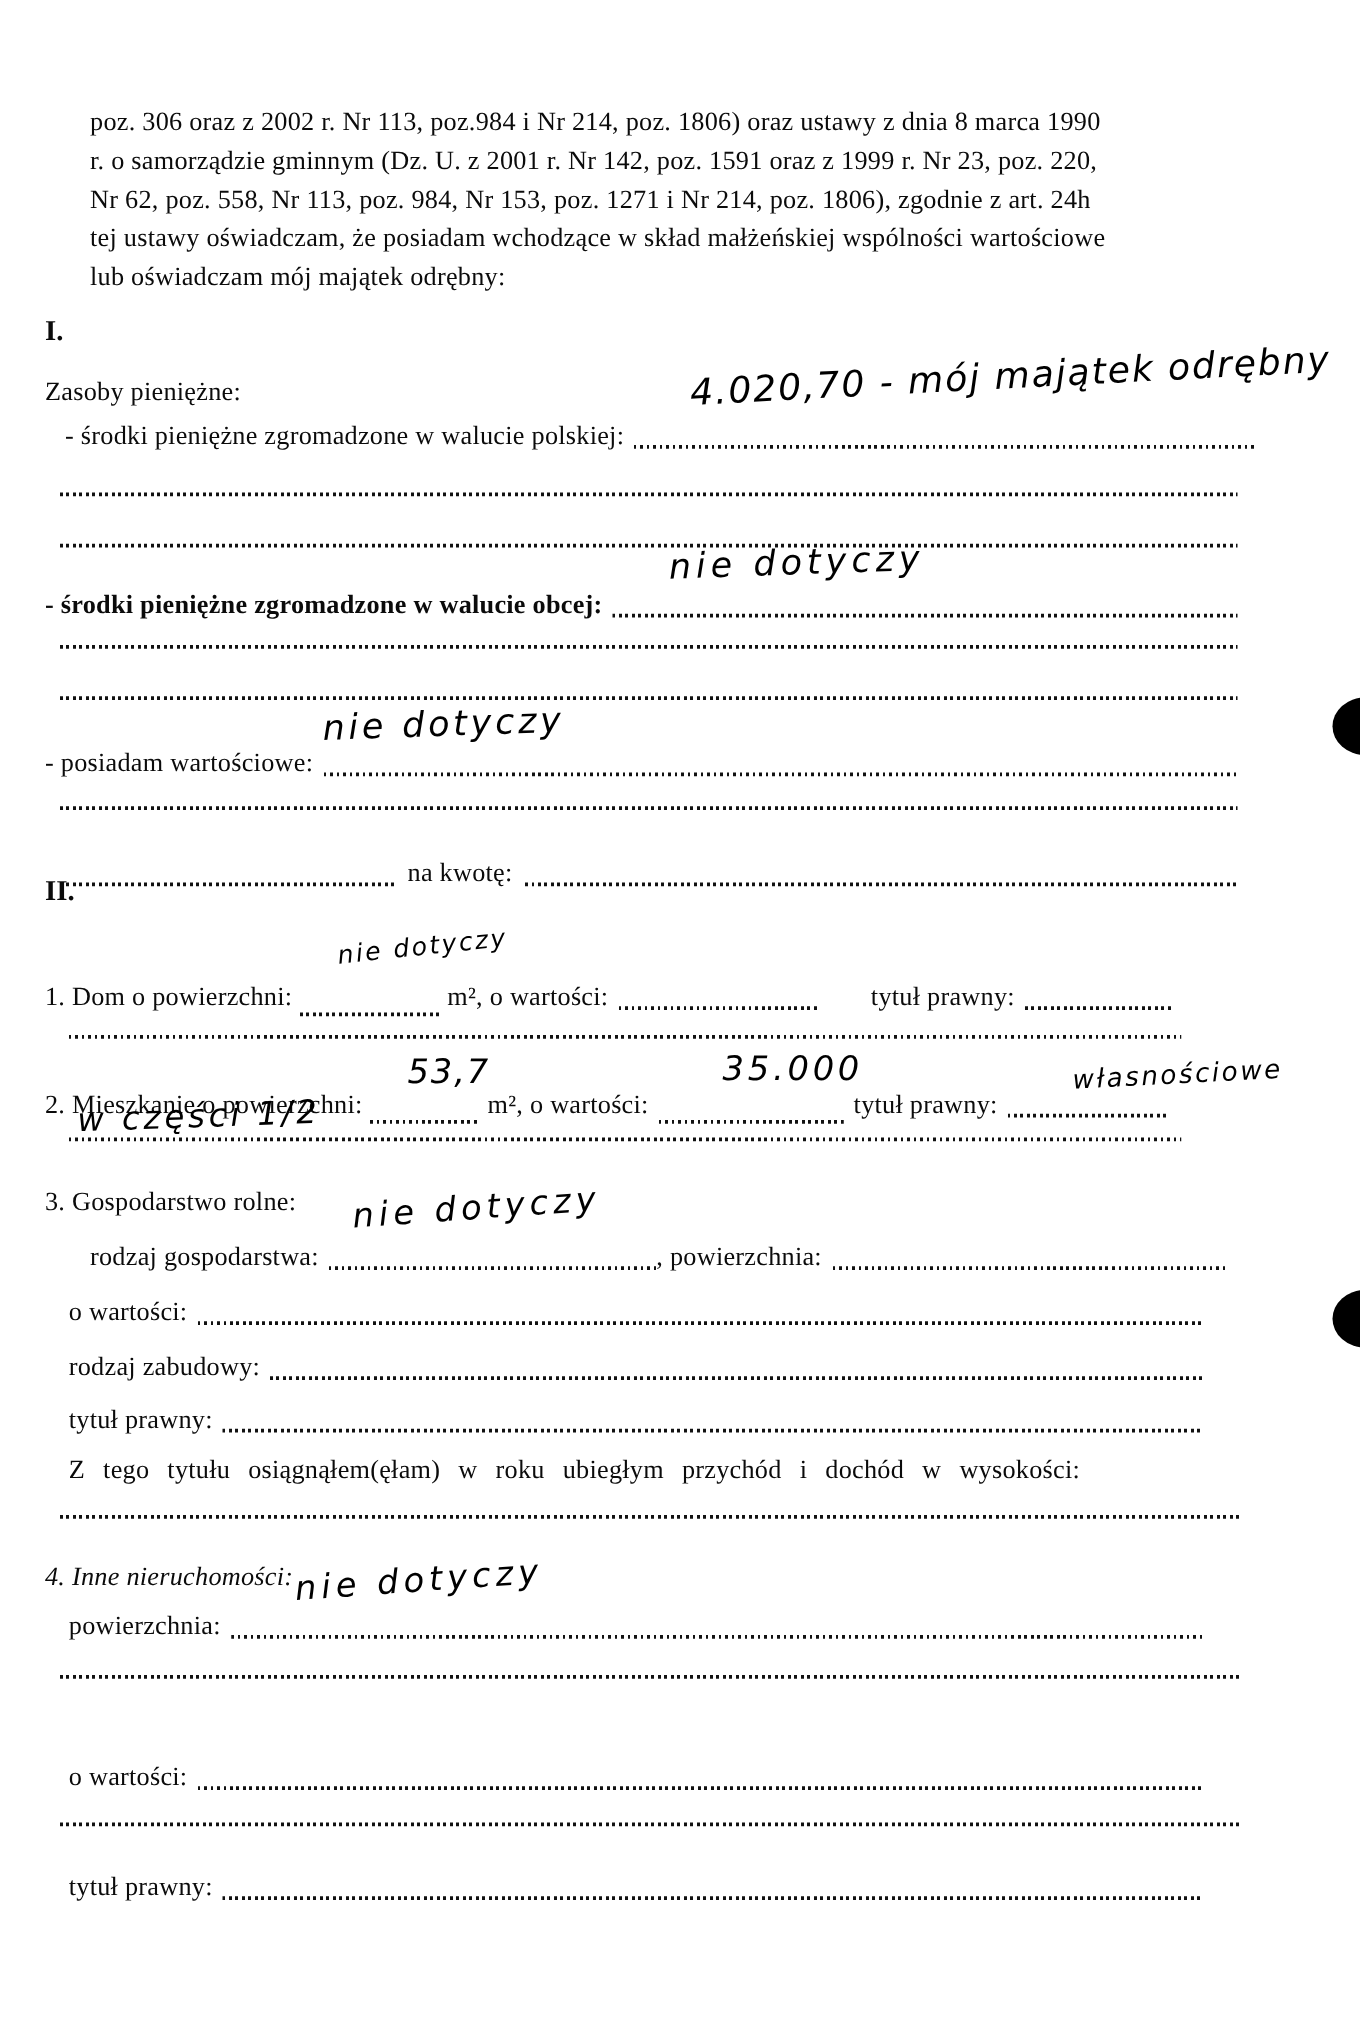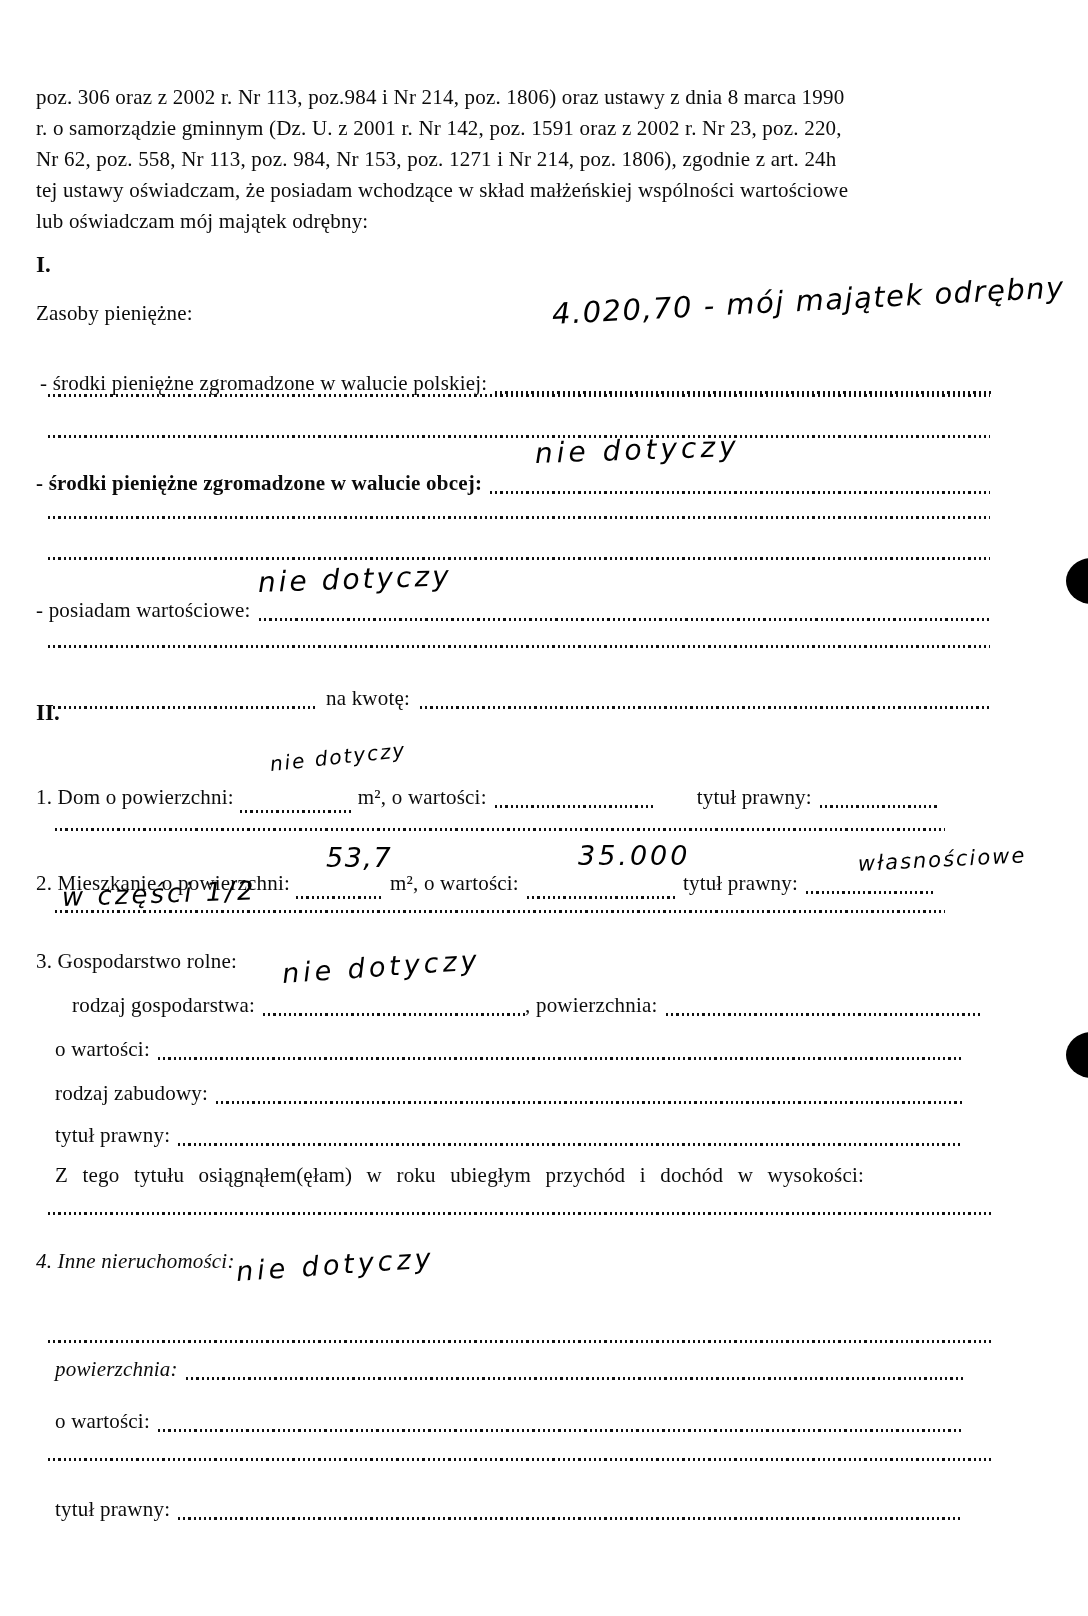--- a/index.html
+++ b/index.html
@@ -6,21 +6,21 @@
   .page{
     position:relative;
     width:1088px;height:1616px;
     background:#ffffff;
     overflow:hidden;
     font-family:"Liberation Serif", serif;
     color:#0b0b0b;
   }
   .abs{position:absolute;}
   .print{font-size:21px;line-height:31px;letter-spacing:0.2px;}
-  .intro div{white-space:nowrap;}
+  .intro div{white-space:nowrap;margin-left:36px;}
   .heading{font-weight:bold;font-size:23px;}
   .row{display:flex;align-items:baseline;}
   .row .lbl{white-space:nowrap;}
   .dots{
     flex:1 1 auto;
     height:3px;
     align-self:flex-end;
     margin-bottom:5px;
     background:repeating-linear-gradient(to right,#111 0px,#111 2.2px,transparent 2.2px,transparent 5.2px);
   }
@@ -47,30 +47,30 @@
     right:-30px;
   }
 </style>
 </head>
 <body>
 
 <div class="page">
 
   <div class="abs intro print" style="left:36px;top:82px;">
     <div>poz. 306 oraz z 2002 r. Nr 113, poz.984 i Nr 214, poz. 1806) oraz ustawy z dnia 8 marca 1990</div>
-    <div>r. o samorządzie gminnym (Dz. U. z 2001 r. Nr 142, poz. 1591 oraz z 2002 r. Nr 23, poz. 220,</div>
+    <div>r. o samorządzie gminnym (Dz. U. z 2001 r. Nr 142, poz. 1591 oraz z 1999 r. Nr 23, poz. 220,</div>
     <div>Nr 62, poz. 558, Nr 113, poz. 984, Nr 153, poz. 1271 i Nr 214, poz. 1806), zgodnie z art. 24h</div>
     <div>tej ustawy oświadczam, że posiadam wchodzące w skład małżeńskiej wspólności wartościowe</div>
     <div>lub oświadczam mój majątek odrębny:</div>
   </div>
 
   <div class="abs heading" style="left:36px;top:252px;">I.</div>
   <div class="abs print" style="left:36px;top:298px;">Zasoby pieniężne:</div>
 
-  <div class="abs row print" style="left:40px;top:333px;width:954px;margin-top:35px;">
+  <div class="abs row print" style="left:52px;top:333px;width:954px;">
     <span class="lbl">- środki pieniężne zgromadzone w walucie polskiej:</span>
     <span class="dots" style="margin-left:8px;"></span>
   </div>
   <div class="abs dotline" style="left:48px;top:394px;width:942px;"></div>
   <div class="abs dotline" style="left:48px;top:435px;width:942px;"></div>
 
   <div class="abs row print" style="left:36px;top:468px;width:954px;font-weight:bold;">
     <span class="lbl">- środki pieniężne zgromadzone w walucie obcej:</span>
     <span class="dots" style="margin-left:8px;"></span>
   </div>
@@ -128,21 +128,21 @@
     <span class="dots" style="margin-left:8px;"></span>
   </div>
   <div class="abs row print" style="left:55px;top:1120px;width:908px;">
     <span class="lbl">tytuł prawny:</span>
     <span class="dots" style="margin-left:8px;"></span>
   </div>
   <div class="abs print" style="left:55px;top:1160px;width:900px;word-spacing:9px;">Z tego tytułu osiągnąłem(ęłam) w roku ubiegłym przychód i dochód w wysokości:</div>
   <div class="abs dotline" style="left:48px;top:1212px;width:945px;"></div>
 
   <div class="abs print" style="left:36px;top:1246px;font-style:italic;">4. Inne nieruchomości:</div>
-  <div class="abs row print" style="left:55px;top:1354px;width:908px;font-style:italic;">
+  <div class="abs row print" style="left:55px;top:1285px;width:908px;">
     <span class="lbl">powierzchnia:</span>
     <span class="dots" style="margin-left:8px;"></span>
   </div>
   <div class="abs dotline" style="left:48px;top:1340px;width:945px;"></div>
   <div class="abs row print" style="left:55px;top:1406px;width:908px;">
     <span class="lbl">o wartości:</span>
     <span class="dots" style="margin-left:8px;"></span>
   </div>
   <div class="abs dotline" style="left:48px;top:1458px;width:945px;"></div>
   <div class="abs row print" style="left:55px;top:1494px;width:908px;">

